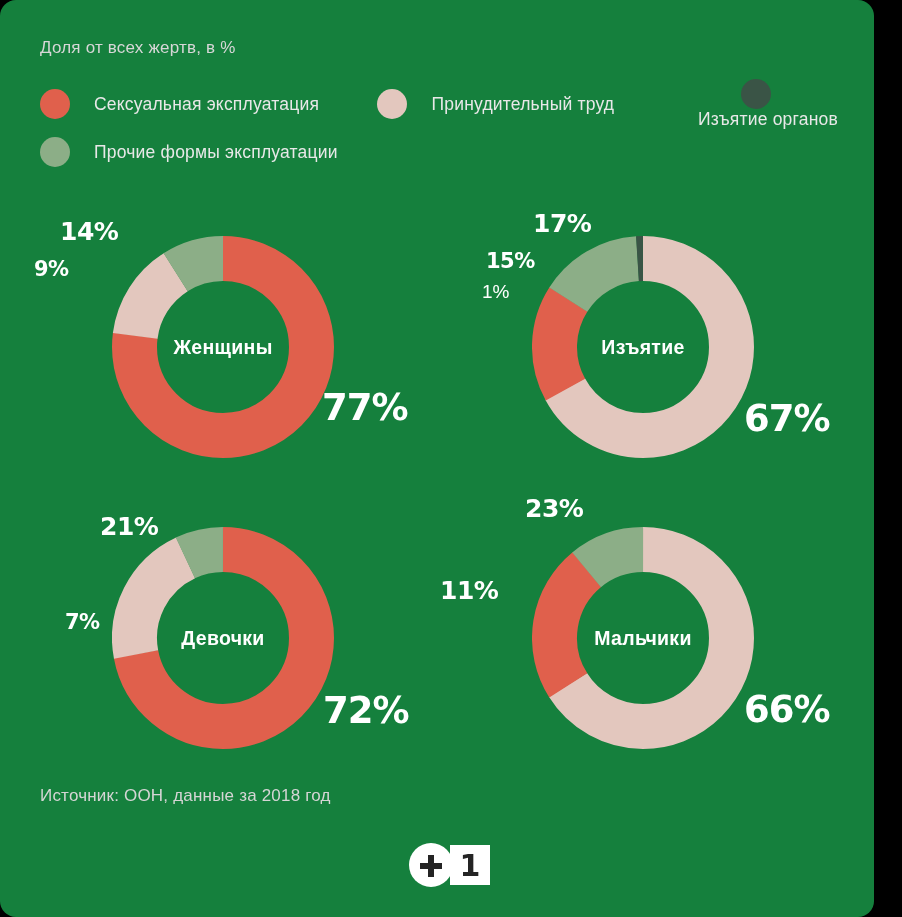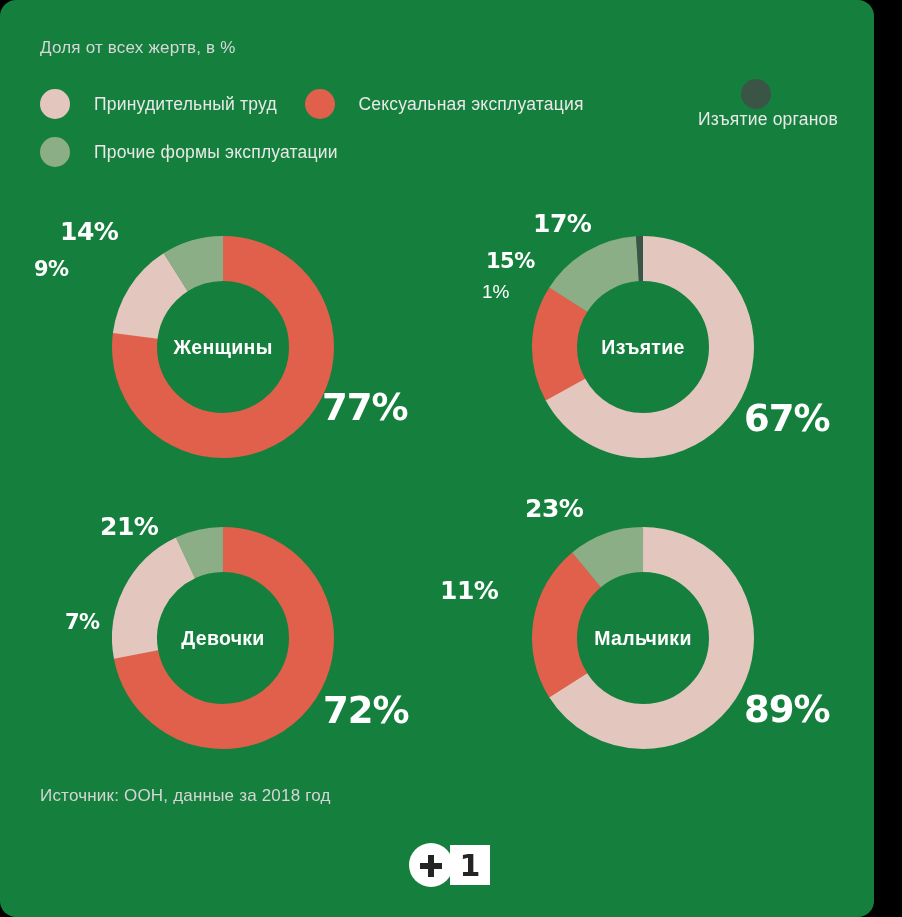--- a/index.html
+++ b/index.html
@@ -180,27 +180,27 @@
 </style>
 </head>
 <body>
 
 <div id="panel">
 
   <div id="caption">Доля от всех жертв, в %</div>
 
   <div id="legend">
     <div class="legend-row">
+      <div class="legend-item" id="li0">
+        <span class="swatch" style="background:#e0604c"></span>
+        <span class="ltext">Сексуальная эксплуатация</span>
+      </div>
       <div class="legend-item" id="li1">
         <span class="swatch" style="background:#e3c7be"></span>
         <span class="ltext">Принудительный труд</span>
-      </div>
-      <div class="legend-item" id="li0">
-        <span class="swatch" style="background:#e0604c"></span>
-        <span class="ltext">Сексуальная эксплуатация</span>
       </div>
       <div class="legend-item" id="li2">
         <span class="swatch" style="background:#3a5446"></span>
         <span class="ltext">Изъятие органов</span>
       </div>
     </div>
     <div class="legend-row">
       <div class="legend-item">
         <span class="swatch" style="background:#8cae87"></span>
         <span class="ltext">Прочие формы эксплуатации</span>
@@ -262,21 +262,21 @@
     <div class="donut-wrap">
       <svg width="222" height="222" viewBox="0 0 222 222">
         <g transform="translate(111,111)">
           <circle r="88.5" fill="none" stroke="#e3c7be" stroke-width="45" stroke-dasharray="367.0 189.0" transform="rotate(-90)"></circle>
           <circle r="88.5" fill="none" stroke="#e0604c" stroke-width="45" stroke-dasharray="127.9 428.1" transform="rotate(147.6)"></circle>
           <circle r="88.5" fill="none" stroke="#8cae87" stroke-width="45" stroke-dasharray="61.2 494.8" transform="rotate(230.4)"></circle>
         </g>
       </svg>
       <div class="center-label">Мальчики</div>
     </div>
-    <div class="pct big" style="left:311px; top:195px;">89%</div>
+    <div class="pct big" style="left:311px; top:195px;">66%</div>
     <div class="pct mid" style="left:92px; top:1px;">23%</div>
     <div class="pct mid" style="left:7px; top:83px;text-align:center;">11%</div>
   </div>
 
   <div id="source">Источник: ООН, данные за 2018 год</div>
 
   <div id="logo">
     <div class="circle"></div>
     <div class="plus-h"></div>
     <div class="plus-v"></div>

